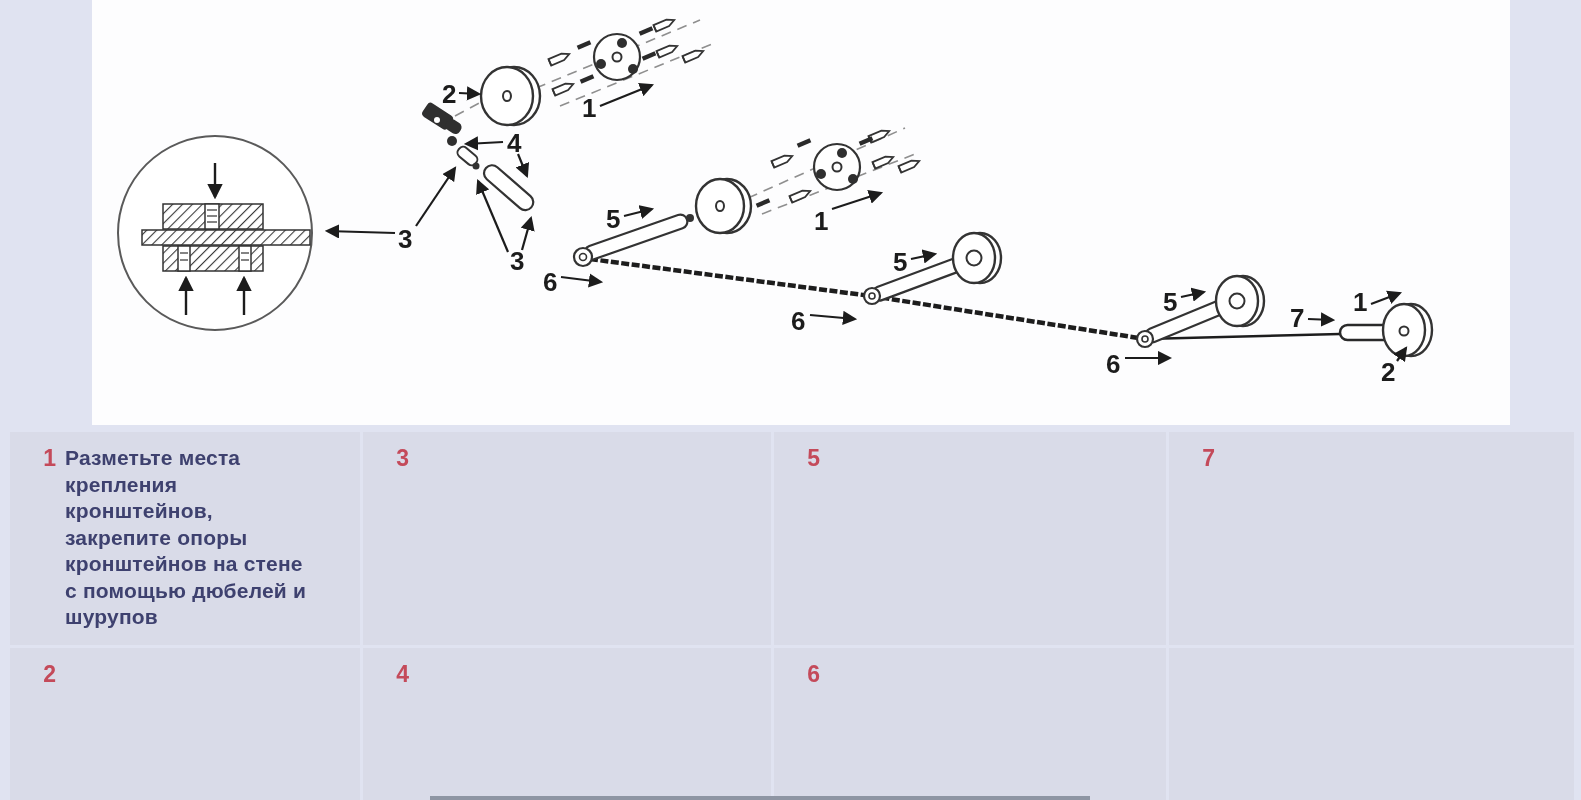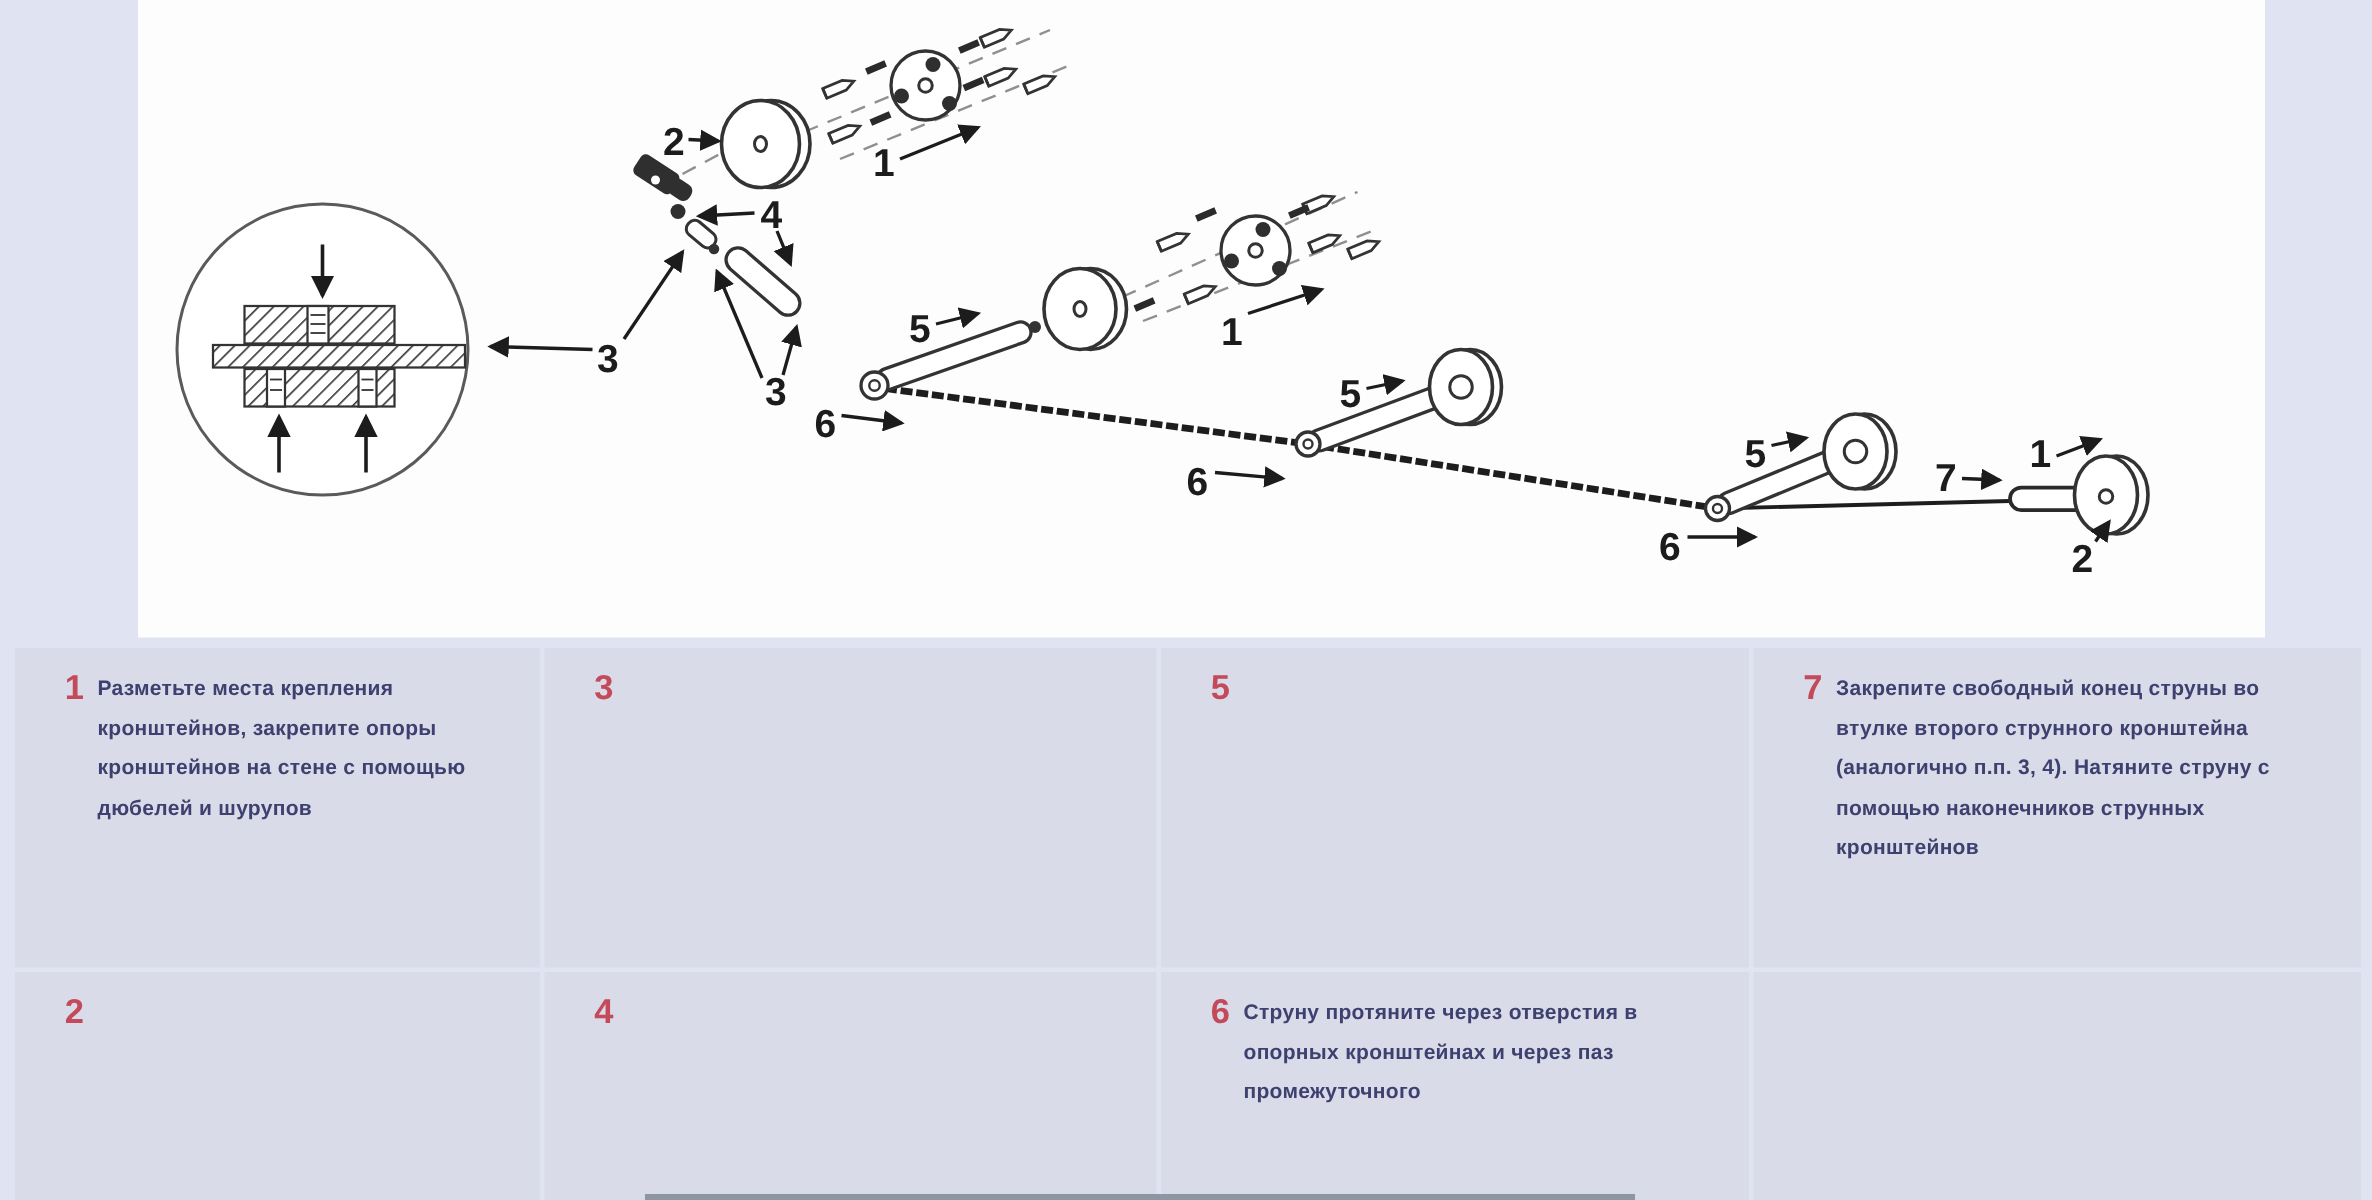--- a/index.html
+++ b/index.html
@@ -20,21 +20,21 @@
     background:#d9dbe8;
     display:flex;align-items:flex-start;
     padding:13px 6px 0 20px;
     overflow:hidden;
   }
   .num{
     flex:none;width:26px;margin-right:9px;text-align:right;
     font-weight:bold;font-size:23px;line-height:27px;color:#c44a5a;
   }
   .txt{
-    font-weight:bold;font-size:14px;line-height:26.5px;color:#3e416f;
+    font-weight:bold;font-size:21px;line-height:26.5px;color:#3e416f;
     letter-spacing:0.2px;
   }
   .w1{width:248px}.w2{width:302px}.w3{width:292px}.w4{width:314px}
   .bottom-bar{
     position:absolute;left:430px;top:796px;width:660px;height:4px;
     background:#8e95a3;
   }
 </style>
 </head>
 <body>
@@ -268,31 +268,29 @@
     <span class="txt w1">Разметьте места крепления кронштейнов, закрепите опоры кронштейнов на стене с помощью дюбелей и шурупов</span>
   </div>
   <div class="cell">
     <span class="num">3</span>
   </div>
   <div class="cell">
     <span class="num">5</span>
   </div>
   <div class="cell">
     <span class="num">7</span>
-    <span class="txt w4">Закрепите свободный конец струны во втулке второго струнного кронштейна (аналогично п.п. 3, 4). Натяните струну с помощью наконечников струнных кронштейнов</span>
   </div>
   <div class="cell">
     <span class="num">2</span>
   </div>
   <div class="cell">
     <span class="num">4</span>
   </div>
   <div class="cell">
     <span class="num">6</span>
-    <span class="txt w3">Струну протяните через отверстия в опорных кронштейнах и через паз промежуточного</span>
   </div>
   <div class="cell">
     <span class="num"></span>
     <span class="txt w4"></span>
   </div>
 </div>
 
 <div class="bottom-bar"></div>
 
 </body></html>

